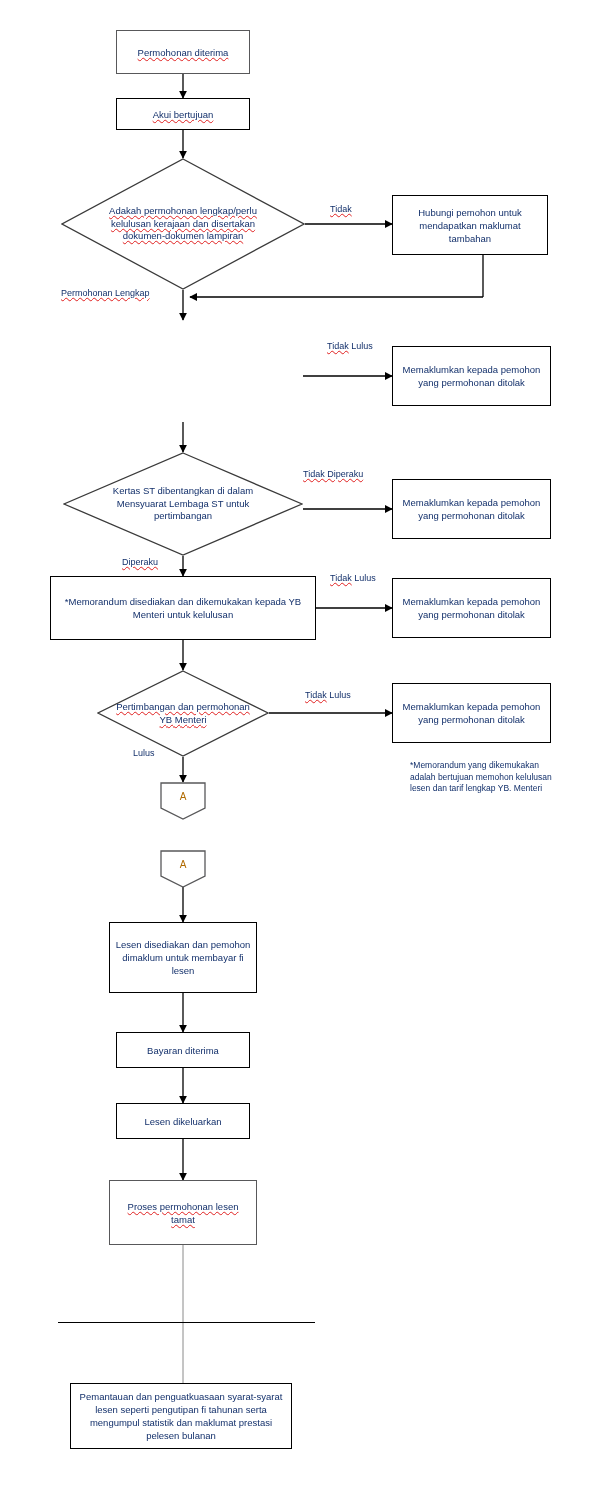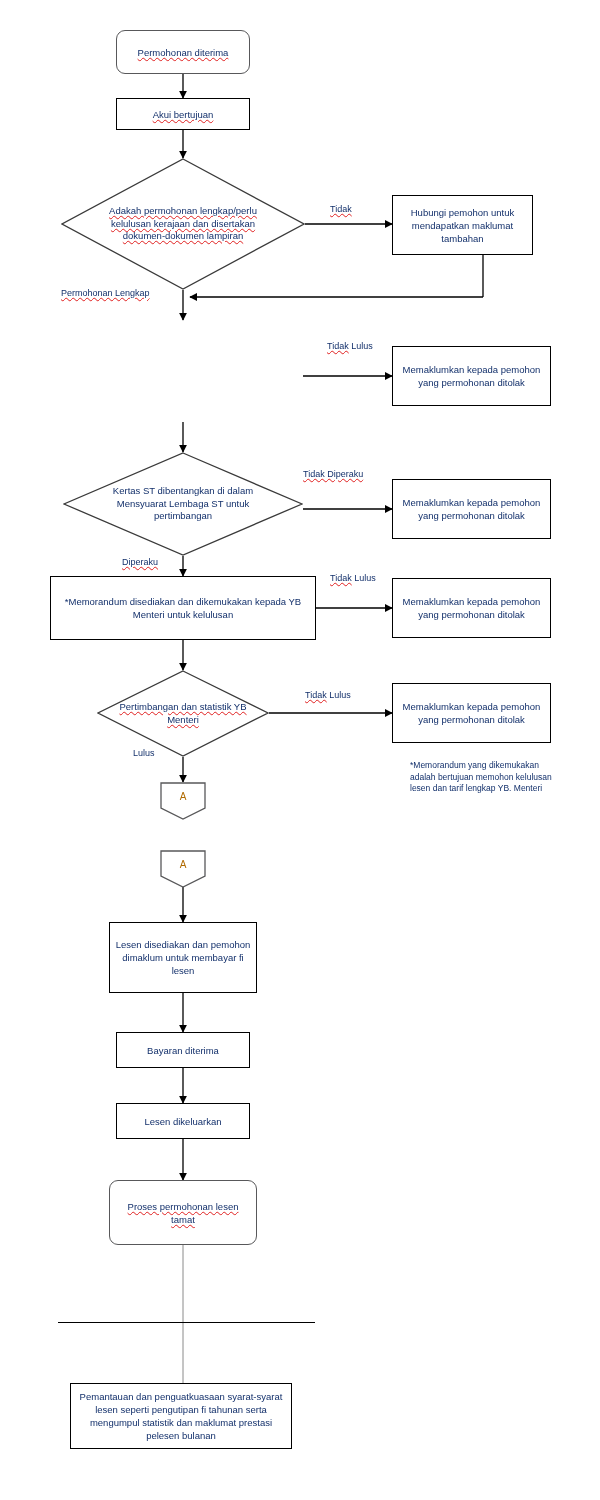--- a/index.html
+++ b/index.html
@@ -35,21 +35,21 @@
     line-height: 13px;
     z-index: 2;
   }
   .box {
     border: 1.2px solid #000000;
     background: #ffffff;
     padding: 2px 5px;
   }
   .rounded {
     border: 1.2px solid #58585a;
-    border-radius: 9px;
+    border-radius: 0;
     background: #ffffff;
     padding: 2px 6px;
   }
   .diamond-wrap {
     position: absolute;
     z-index: 2;
   }
   .diamond-wrap svg {
     position: absolute;
     left: 0;
@@ -167,21 +167,21 @@
 
   <div class="diamond-wrap" style="left:61px; top:158px; width:244px; height:132px;text-decoration:underline;">
     <svg width="244" height="132" viewBox="0 0 244 132">
       <polygon points="122,1 243,66 122,131 1,66" fill="#ffffff" stroke="#3a3a3a" stroke-width="1.3"></polygon>
     </svg>
     <div class="diamond-text spell">Adakah permohonan lengkap/perlu kelulusan kerajaan dan disertakan dokumen-dokumen lampiran</div>
   </div>
 
   <div class="edge-label spell" style="left:330px; top:204px;">Tidak</div>
 
-  <div class="node box" style="left:392px; top:195px; width:141px; height:60px;">
+  <div class="node box" style="left:392px; top:195px; width:156px; height:60px;">
     <span>Hubungi pemohon untuk mendapatkan maklumat tambahan</span>
   </div>
 
   <div class="edge-label spell" style="left:61px; top:288px;">Permohonan Lengkap</div>
 
 
   <div class="edge-label" style="left:327px; top:341px;"><span class="spell">Tidak</span> Lulus</div>
 
   <div class="node box" style="left:392px; top:346px; width:159px; height:60px;">
     <span>Memaklumkan kepada pemohon yang permohonan ditolak</span>
@@ -209,21 +209,21 @@
   <div class="edge-label" style="left:330px; top:573px;"><span class="spell">Tidak</span> Lulus</div>
 
   <div class="node box" style="left:392px; top:578px; width:159px; height:60px;">
     <span>Memaklumkan kepada pemohon yang permohonan ditolak</span>
   </div>
 
   <div class="diamond-wrap" style="left:97px; top:670px; width:172px; height:87px;">
     <svg width="172" height="87" viewBox="0 0 172 87">
       <polygon points="86,1 171,43 86,86 1,43" fill="#ffffff" stroke="#3a3a3a" stroke-width="1.3"></polygon>
     </svg>
-    <div class="diamond-text spell" style="padding:0 18px;">Pertimbangan dan statistik YB Menteri</div>
+    <div class="diamond-text spell" style="padding:0 18px;">Pertimbangan dan permohonan YB Menteri</div>
   </div>
 
   <div class="edge-label" style="left:305px; top:690px;"><span class="spell">Tidak</span> Lulus</div>
 
   <div class="node box" style="left:392px; top:683px; width:159px; height:60px;">
     <span>Memaklumkan kepada pemohon yang permohonan ditolak</span>
   </div>
 
   <div class="edge-label" style="left:133px; top:748px;">Lulus</div>
 

